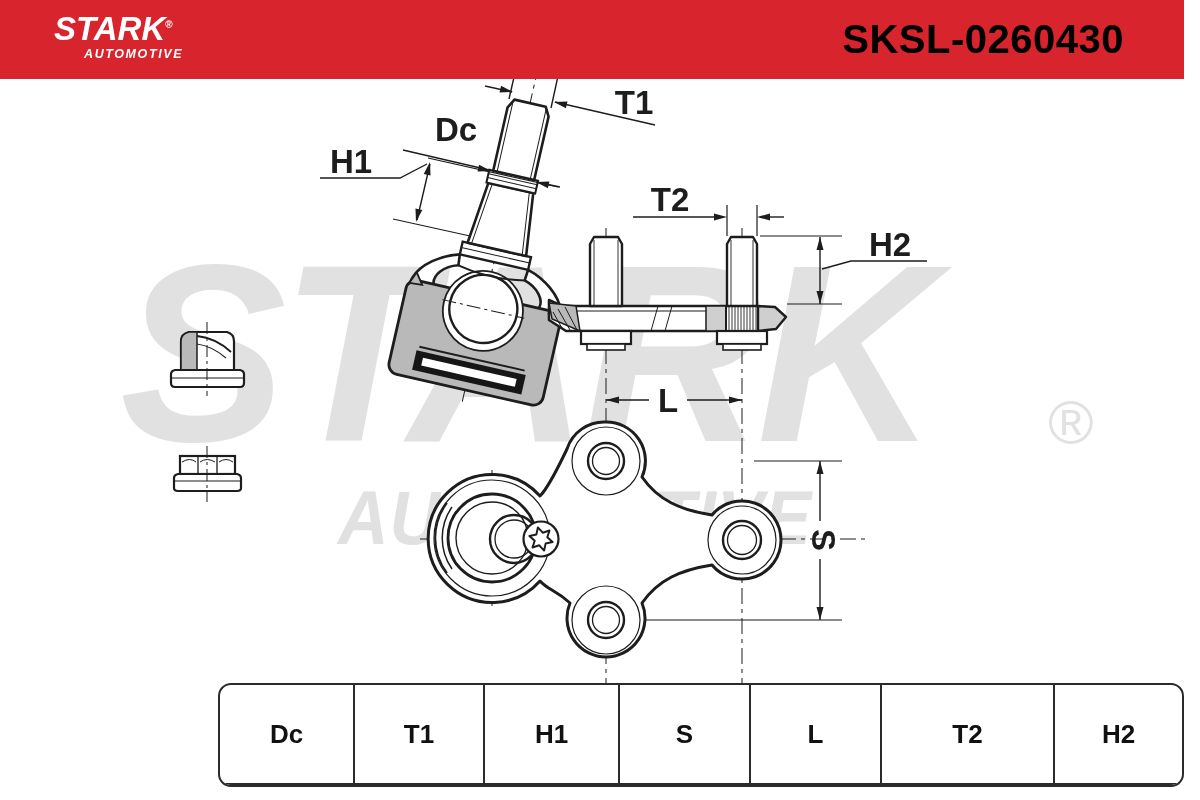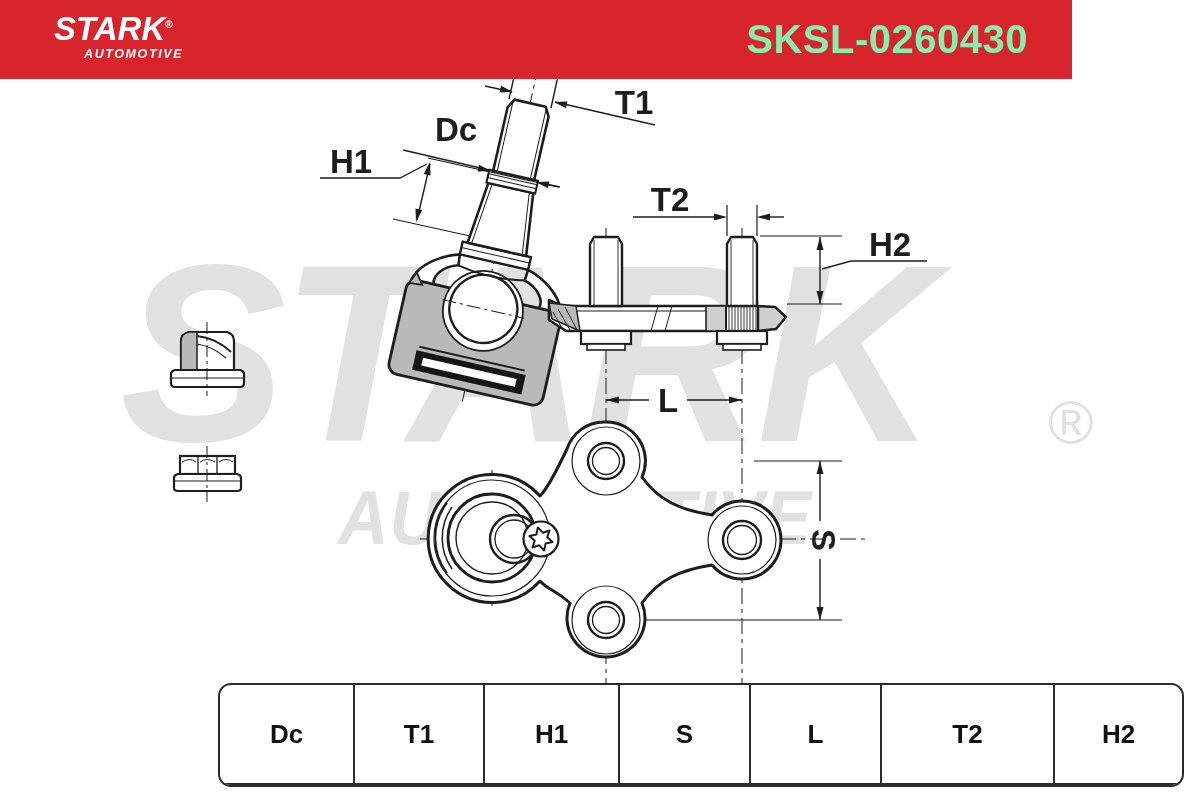--- a/index.html
+++ b/index.html
@@ -2,34 +2,34 @@
 <html><head>
 <meta charset="utf-8">
 <style>
   html,body{margin:0;padding:0;}
   body{
     width:1200px;height:800px;position:relative;overflow:hidden;
     background:#ffffff;font-family:"Liberation Sans",sans-serif;
   }
   
   .header{
-    position:absolute;left:0;top:0;width:1072px;height:79px;
+    position:absolute;left:0;top:0;width:1184px;height:79px;
     background:#d8242c;z-index:30;
   }
   .logo{position:absolute;left:54px;top:12px;color:#fff;}
   .logo .brand{
     font-size:33px;font-weight:bold;font-style:italic;letter-spacing:0px;line-height:1;
   }
   .logo .reg{font-size:10px;vertical-align:super;font-style:normal;}
   .logo .sub{
     font-size:12.5px;font-weight:bold;font-style:italic;letter-spacing:1.6px;
     margin-top:3px;margin-left:30px;line-height:1;
   }
   .part-number{
-    position:absolute;right:44px;top:19px;color:#86efac;
+    position:absolute;right:60px;top:19px;color:#000000;
     font-size:40px;font-weight:bold;letter-spacing:0.5px;line-height:1;
   }
   
   .wm{position:absolute;color:#e1e1e1;z-index:1;line-height:1;user-select:none;}
   .wm-stark{
     left:120px;top:228px;font-size:252px;font-weight:bold;font-style:italic;
     letter-spacing:-6px;transform:scaleX(0.99);transform-origin:left top;
   }
   .wm-reg{left:1048px;top:392px;font-size:62px;font-weight:normal;}
   .wm-auto{

